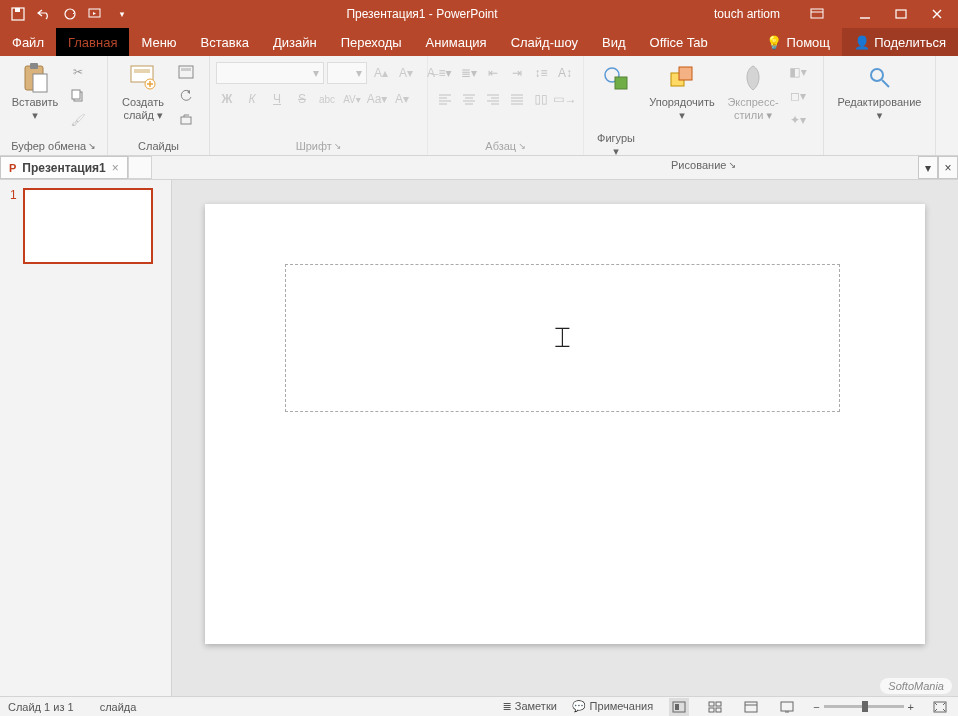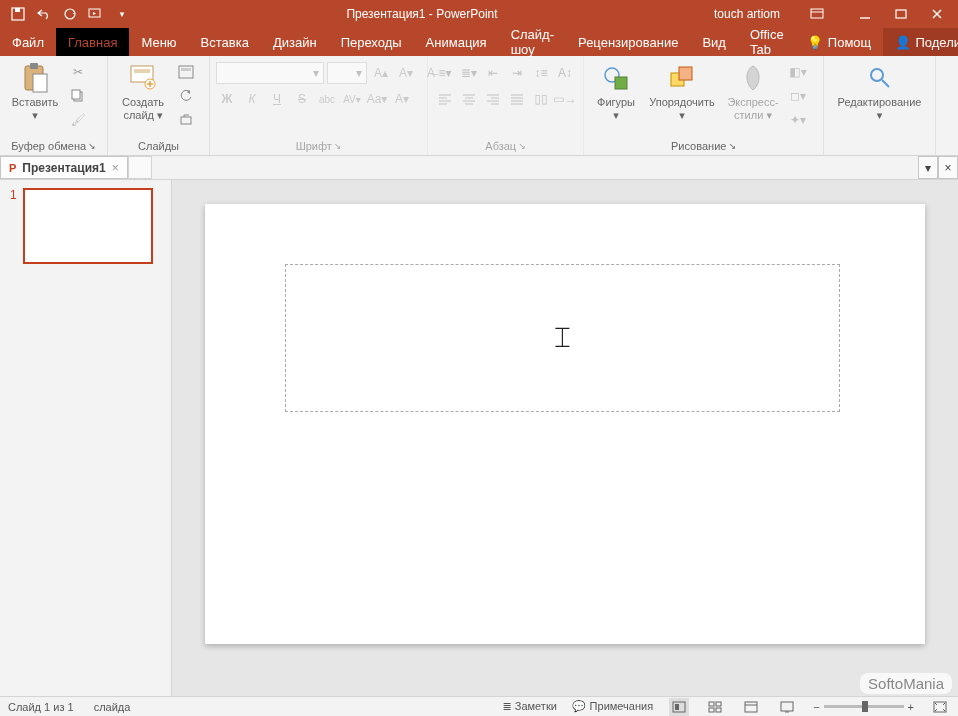--- a/index.html
+++ b/index.html
@@ -62,30 +62,30 @@
 .thumb { width:130px; height:76px; background:#fff; border:2px solid #c43e1c; cursor:pointer; }
 .canvas-area { flex:1; display:flex; align-items:flex-start; justify-content:center; padding:24px 30px; overflow:hidden; position:relative; }
 .slide { width:720px; height:440px; background:#fff; box-shadow:0 2px 6px rgba(0,0,0,0.25); position:relative; }
 .ph { position:absolute; border:1px dashed #aaa; display:flex; align-items:center; justify-content:center; }
 .ph-title { left:80px; top:60px; width:555px; height:148px; }
 .ph-sub { left:80px; top:212px; width:555px; height:72px; color:#5a5a5a; font-size:17px; }
 .cursor-icon { font-size:28px; color:#222; }
 
 
 .status { height:20px; background:#f3f3f3; border-top:1px solid #d4d4d4; display:flex; align-items:center; padding:0 8px; font-size:11px; color:#555; }
-.status-left { display:flex; gap:20px; }
+.status-left { display:flex; gap:26px; }
 .status-right { margin-left:auto; display:flex; align-items:center; gap:16px; }
 .viewbtn { width:20px; height:18px; display:flex; align-items:center; justify-content:center; cursor:pointer; color:#666; }
 .viewbtn.active { background:#ddd; }
 .zoom { display:flex; align-items:center; gap:4px; }
 .zoom-track { width:80px; height:3px; background:#bbb; position:relative; }
 .zoom-thumb { position:absolute; left:38px; top:-4px; width:6px; height:11px; background:#666; }
 
 
-.watermark { position:absolute; right:6px; bottom:22px; font-size:15px; color:#888; background:rgba(255,255,255,0.7); border-radius:8px; padding:2px 8px; }
+.watermark { position:absolute; right:6px; bottom:22px; font-size:11px; color:#888; background:rgba(255,255,255,0.7); border-radius:8px; padding:2px 8px;font-style:italic; }
 
 svg { display:block; }
 .disabled { opacity:0.55; }
 </style>
 </head>
 <body>
 
 <div class="titlebar">
   <div class="qat">
     <span class="qat-item">
@@ -144,21 +144,20 @@
 
 <div class="tabs">
   <div class="tab">Файл</div>
   <div class="tab active">Главная</div>
   <div class="tab">Меню</div>
   <div class="tab">Вставка</div>
   <div class="tab">Дизайн</div>
   <div class="tab">Переходы</div>
   <div class="tab">Анимация</div>
   <div class="tab">Слайд-шоу</div>
-  <div class="tab">Рецензирование</div>
   <div class="tab">Вид</div>
   <div class="tab">Office Tab</div>
   <div class="tabs-spacer"></div>
   <div class="tab">
       <span class="tab-icon">💡</span>
       <span>Помощ</span>
     </div>
   <div class="tab" style="background:#9e3b22;">
       <span class="tab-icon">👤</span>
       <span>Поделиться</span>
@@ -299,21 +298,21 @@
       </div>
     </div>
     <div class="group-label">
         <span>Абзац</span> 
         <span style="font-size:9px;">↘</span>
       </div>
   </div>
 
   <div class="group" style="width:240px;">
     <div class="group-body">
-      <div class="bigbtn" style="width:52px;">
+      <div class="bigbtn" style="width:52px;gap:36px;">
         <div class="icon">
             <svg width="28" height="28" viewBox="0 0 28 28">
               <circle cx="10" cy="11" r="7" fill="none" stroke="#5b9bd5" stroke-width="1.5"></circle>
               <rect x="13" y="13" width="12" height="12" fill="#70ad47" stroke="#548235"></rect>
             </svg>
           </div>
         <div class="lbl"><span>Фигуры</span><br>▾</div>
       </div>
       <div class="bigbtn" style="width:72px;">
         <div class="icon">

